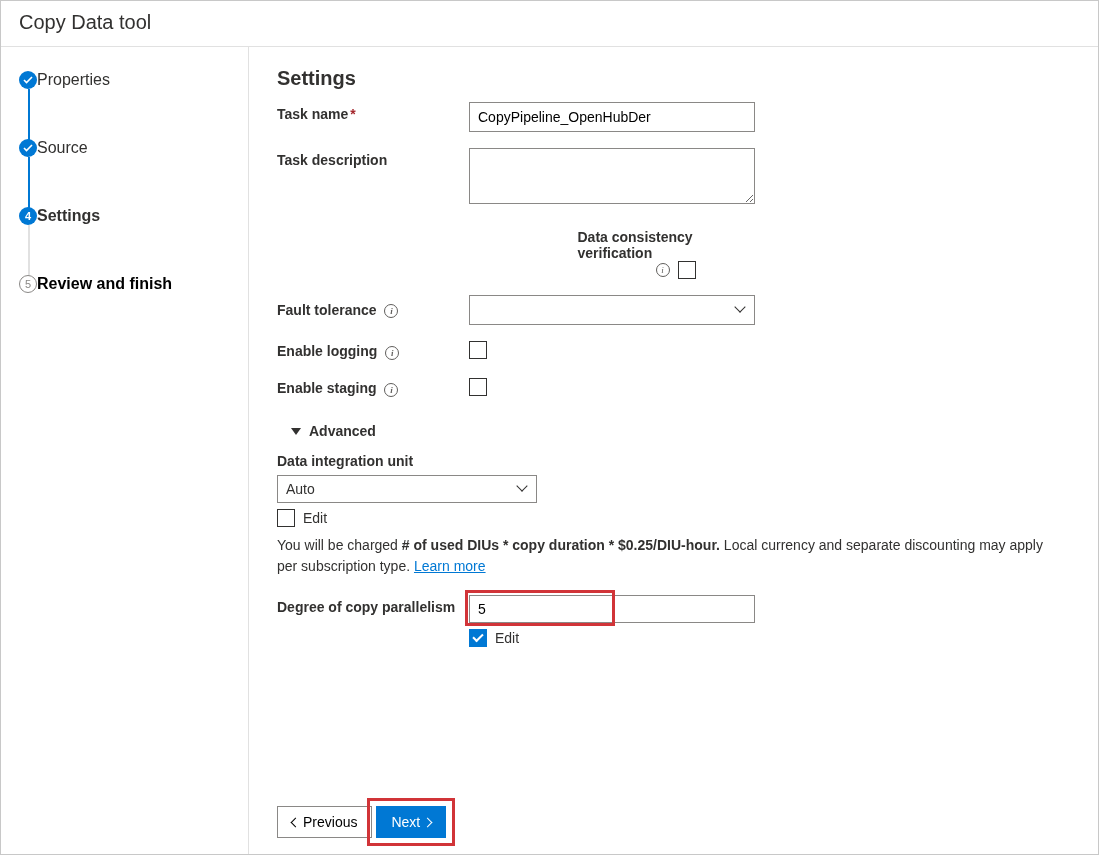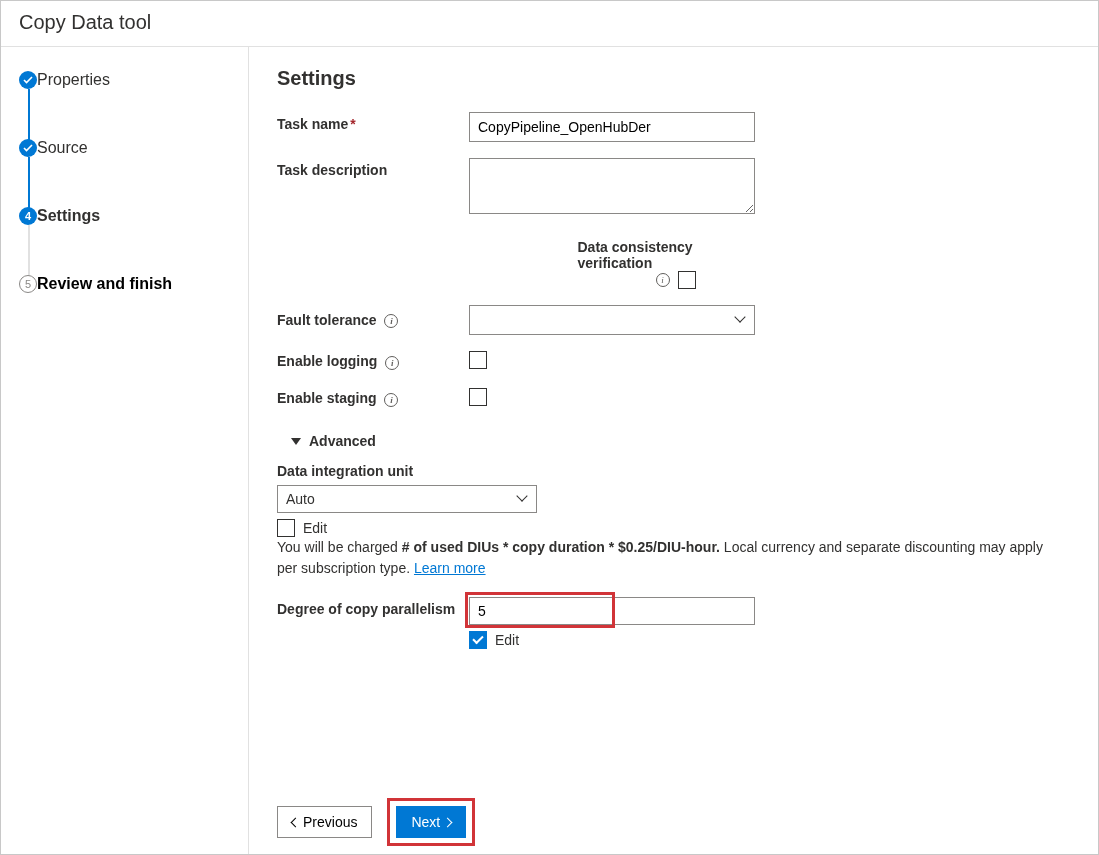--- a/index.html
+++ b/index.html
@@ -92,21 +92,20 @@
     margin-bottom: 22px;
     font-size: 14px;
   }
   .form {
     flex: 1;
   }
   .form-row {
     display: flex;
     align-items: flex-start;
     margin-bottom: 16px;
-    margin-top: 10px;
   }
   .form-label {
     width: 192px;
     font-weight: 600;
     font-size: 14px;
     padding-top: 4px;
     flex-shrink: 0;
   }
   .form-label .req { color: #a4262c; margin-left: 2px; }
   .info-icon {
@@ -221,21 +220,21 @@
   .diu-block { margin-bottom: 10px; }
   .diu-label { font-weight: 600; margin-bottom: 6px; }
   .diu-select {
     width: 260px;
     height: 28px;
   }
   .diu-edit { margin-top: 6px; }
   .diu-note {
     font-size: 14px;
     line-height: 1.5;
-    margin-top: 0;
+    margin-top: 8px;
     max-width: 790px;
   }
   .diu-note .bold { font-weight: 600; }
   .link { color: #0078d4; text-decoration: underline; cursor: pointer; }
 
   .parallelism-row { margin-top: 18px; }
   .parallelism-input-wrap {
     display: inline-block;
     position: relative;
   }
@@ -251,21 +250,21 @@
     position: absolute;
     border: 3px solid #d13438;
     pointer-events: none;
   }
   .highlight-parallelism {
     left: -4px; top: -5px; width: 150px; height: 36px;
   }
 
   .footer {
     display: flex;
-    gap: 24px;
+    gap: 4px;
     padding-top: 12px;
   }
   .btn {
     height: 32px;
     padding: 0 14px;
     border: 1px solid #8a8886;
     background: #fff;
     font-family: inherit;
     font-size: 14px;
     display: inline-flex;

